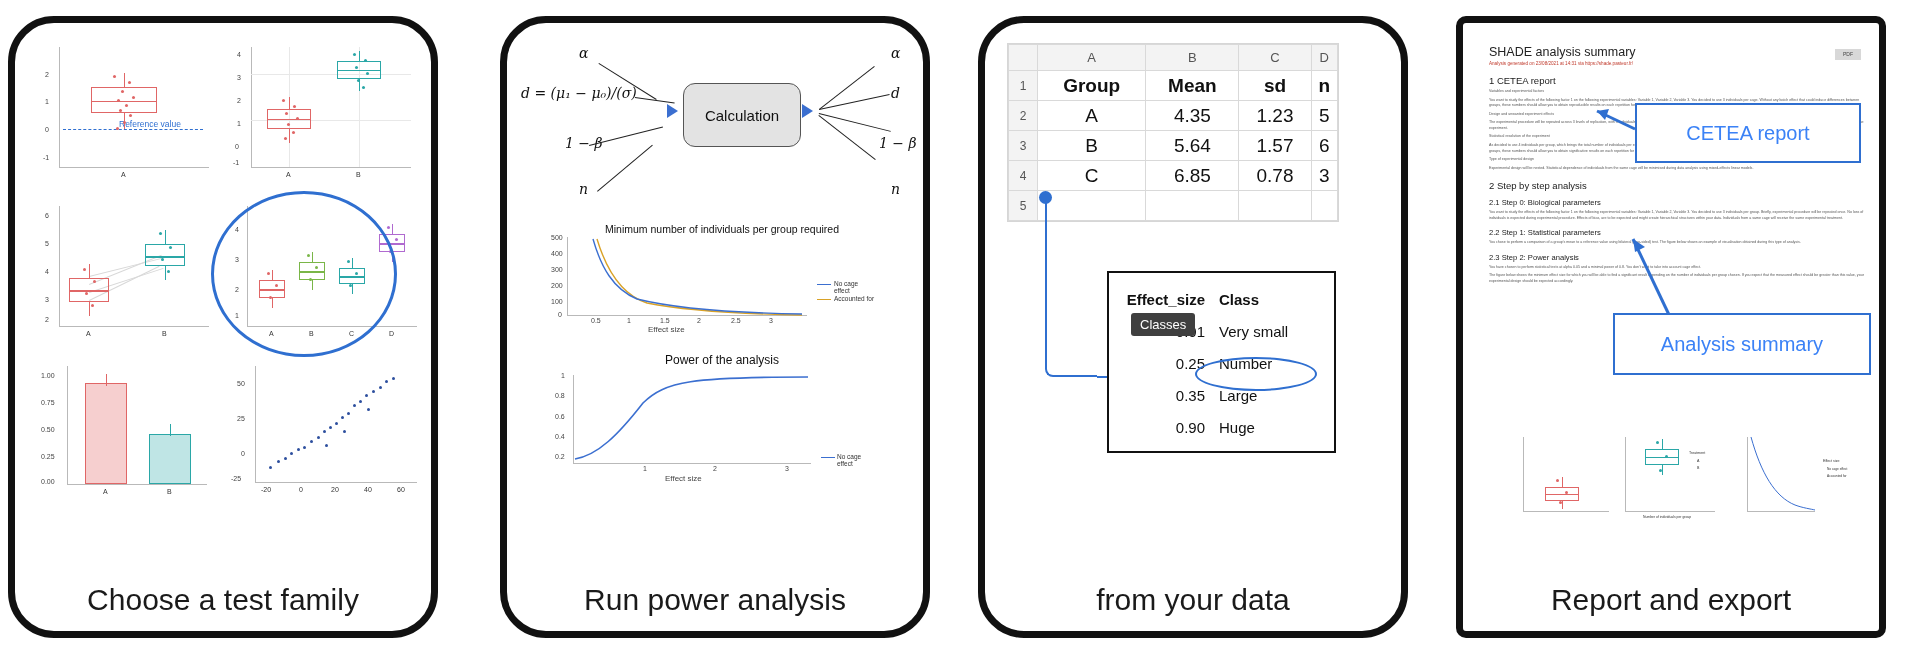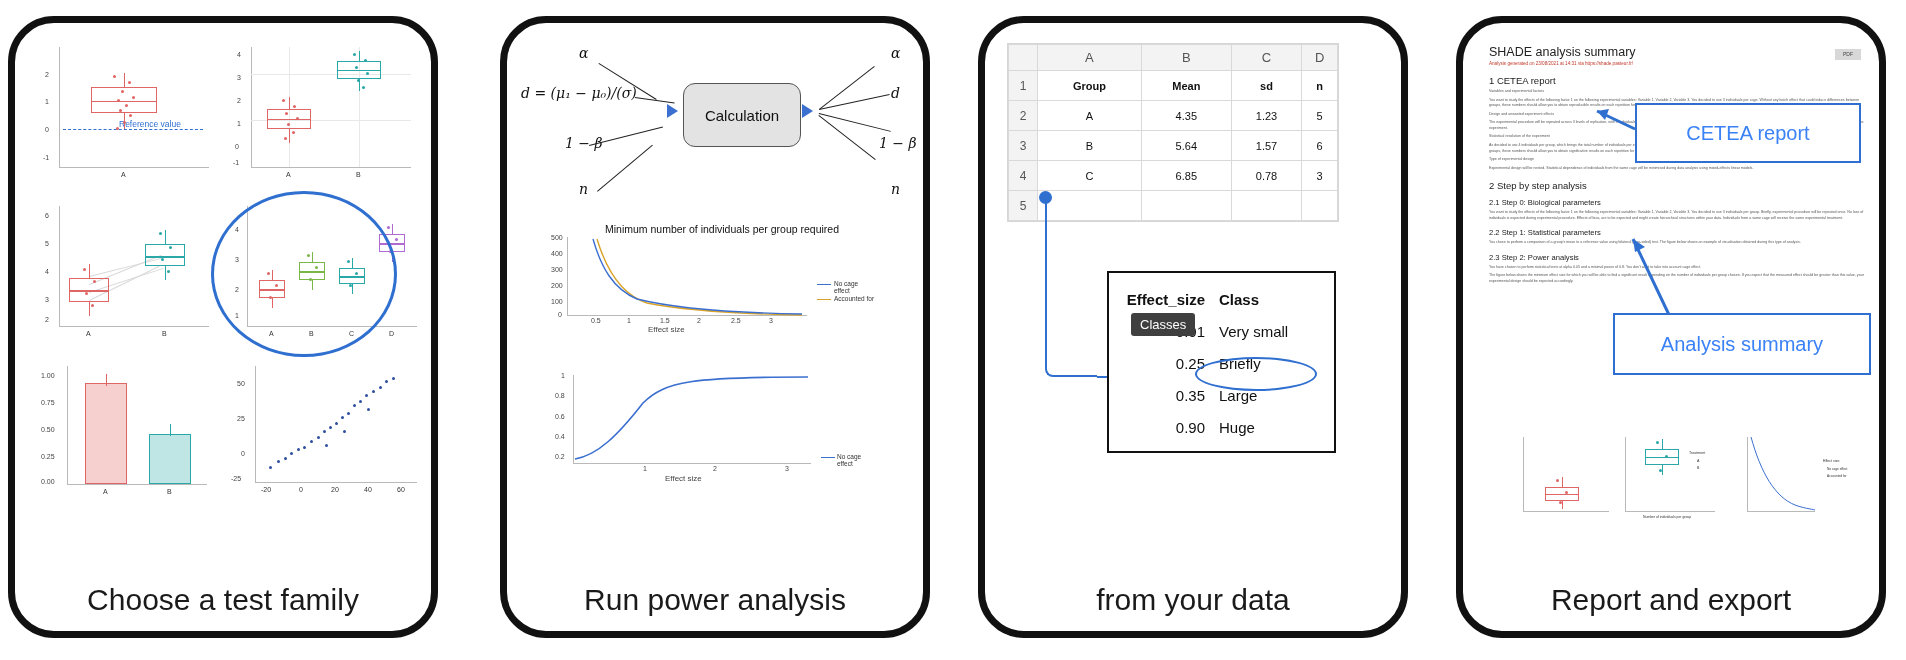--- a/index.html
+++ b/index.html
@@ -192,21 +192,21 @@
     background: #fff;
     font-size: 14px;
   }
   .sheet table { border-collapse: collapse; width: 100%; }
   .sheet th, .sheet td {
     border: 1px solid #d9d9d9;
     height: 27px;
     text-align: center;
     font-weight: normal;
     color: #111;
-    font-size: 11px;
+    font-size: 19px;
   }
   .sheet .colhead {
     background: #f3f3f3;
     color: #555;
     font-size: 13px;
     height: 23px;
   }
   .sheet .rowhead {
     background: #f3f3f3;
     color: #555;
@@ -262,21 +262,21 @@
   }
   .blue-arrow {
     position: absolute;
     width: 0; height: 0;
     border-top: 7px solid transparent;
     border-bottom: 7px solid transparent;
     border-left: 12px solid #2f6fd0;
   }
 
   
-  #panel4 { left: 1456px; width: 430px; }
+  #panel4 { left: 1456px; width: 430px; border-radius: 10px; }
   .doc {
     position: absolute;
     left: 26px; top: 22px;
     width: 378px; height: 480px;
     background: #fff;
     overflow: hidden;
   }
   .doc-title {
     font-size: 12.5px;
     color: #222;
@@ -576,20 +576,21 @@
         <div class="ticklab" style="left:152px;top:80px;">2</div>
         <div class="ticklab" style="left:186px;top:80px;">2.5</div>
         <div class="ticklab" style="left:224px;top:80px;">3</div>
         <div class="ticklab" style="left:103px;top:88px;font-size:8px;">Effect size</div>
         <div class="legendline" style="left:272px;top:47px;width:14px;background:#3b6fd0;"></div>
         <div class="legendtxt" style="left:289px;top:43px;">No cage effect</div>
         <div class="legendline" style="left:272px;top:62px;width:14px;background:#d9a227;"></div>
         <div class="legendtxt" style="left:289px;top:58px;">Accounted for</div>
       </div>
 
+      <div class="subtitle" style="left:20px;top:330px;width:390px;font-size:12px;">Power of the analysis</div>
       <div class="curvebox" style="left:38px;top:352px;width:330px;height:108px;">
         <div class="axis-line" style="left:28px;top:0;width:1px;height:88px;"></div>
         <div class="axis-line" style="left:28px;top:88px;width:238px;height:1px;"></div>
         <div class="ticklab" style="left:16px;top:-3px;">1</div>
         <div class="ticklab" style="left:10px;top:17px;">0.8</div>
         <div class="ticklab" style="left:10px;top:38px;">0.6</div>
         <div class="ticklab" style="left:10px;top:58px;">0.4</div>
         <div class="ticklab" style="left:10px;top:78px;">0.2</div>
         <svg width="240" height="92" style="position:absolute;left:28px;top:0;">
           <path d="M2,84 C25,80 45,60 70,28 C92,6 120,2 235,2" fill="none" stroke="#3b6fd0" stroke-width="1.6"></path>
@@ -667,21 +668,21 @@
         <div class="effrow effhead">
           <div class="val">Effect_size</div>
           <div class="cls">Class</div>
         </div>
         <div class="effrow">
           <div class="val">0.01</div>
           <div class="cls">Very small</div>
         </div>
         <div class="effrow">
           <div class="val">0.25</div>
-          <div class="cls">Briefly</div>
+          <div class="cls">Number</div>
         </div>
         <div class="effrow">
           <div class="val">0.35</div>
           <div class="cls">Large</div>
         </div>
         <div class="effrow">
           <div class="val">0.90</div>
           <div class="cls">Huge</div>
         </div>
       </div>

